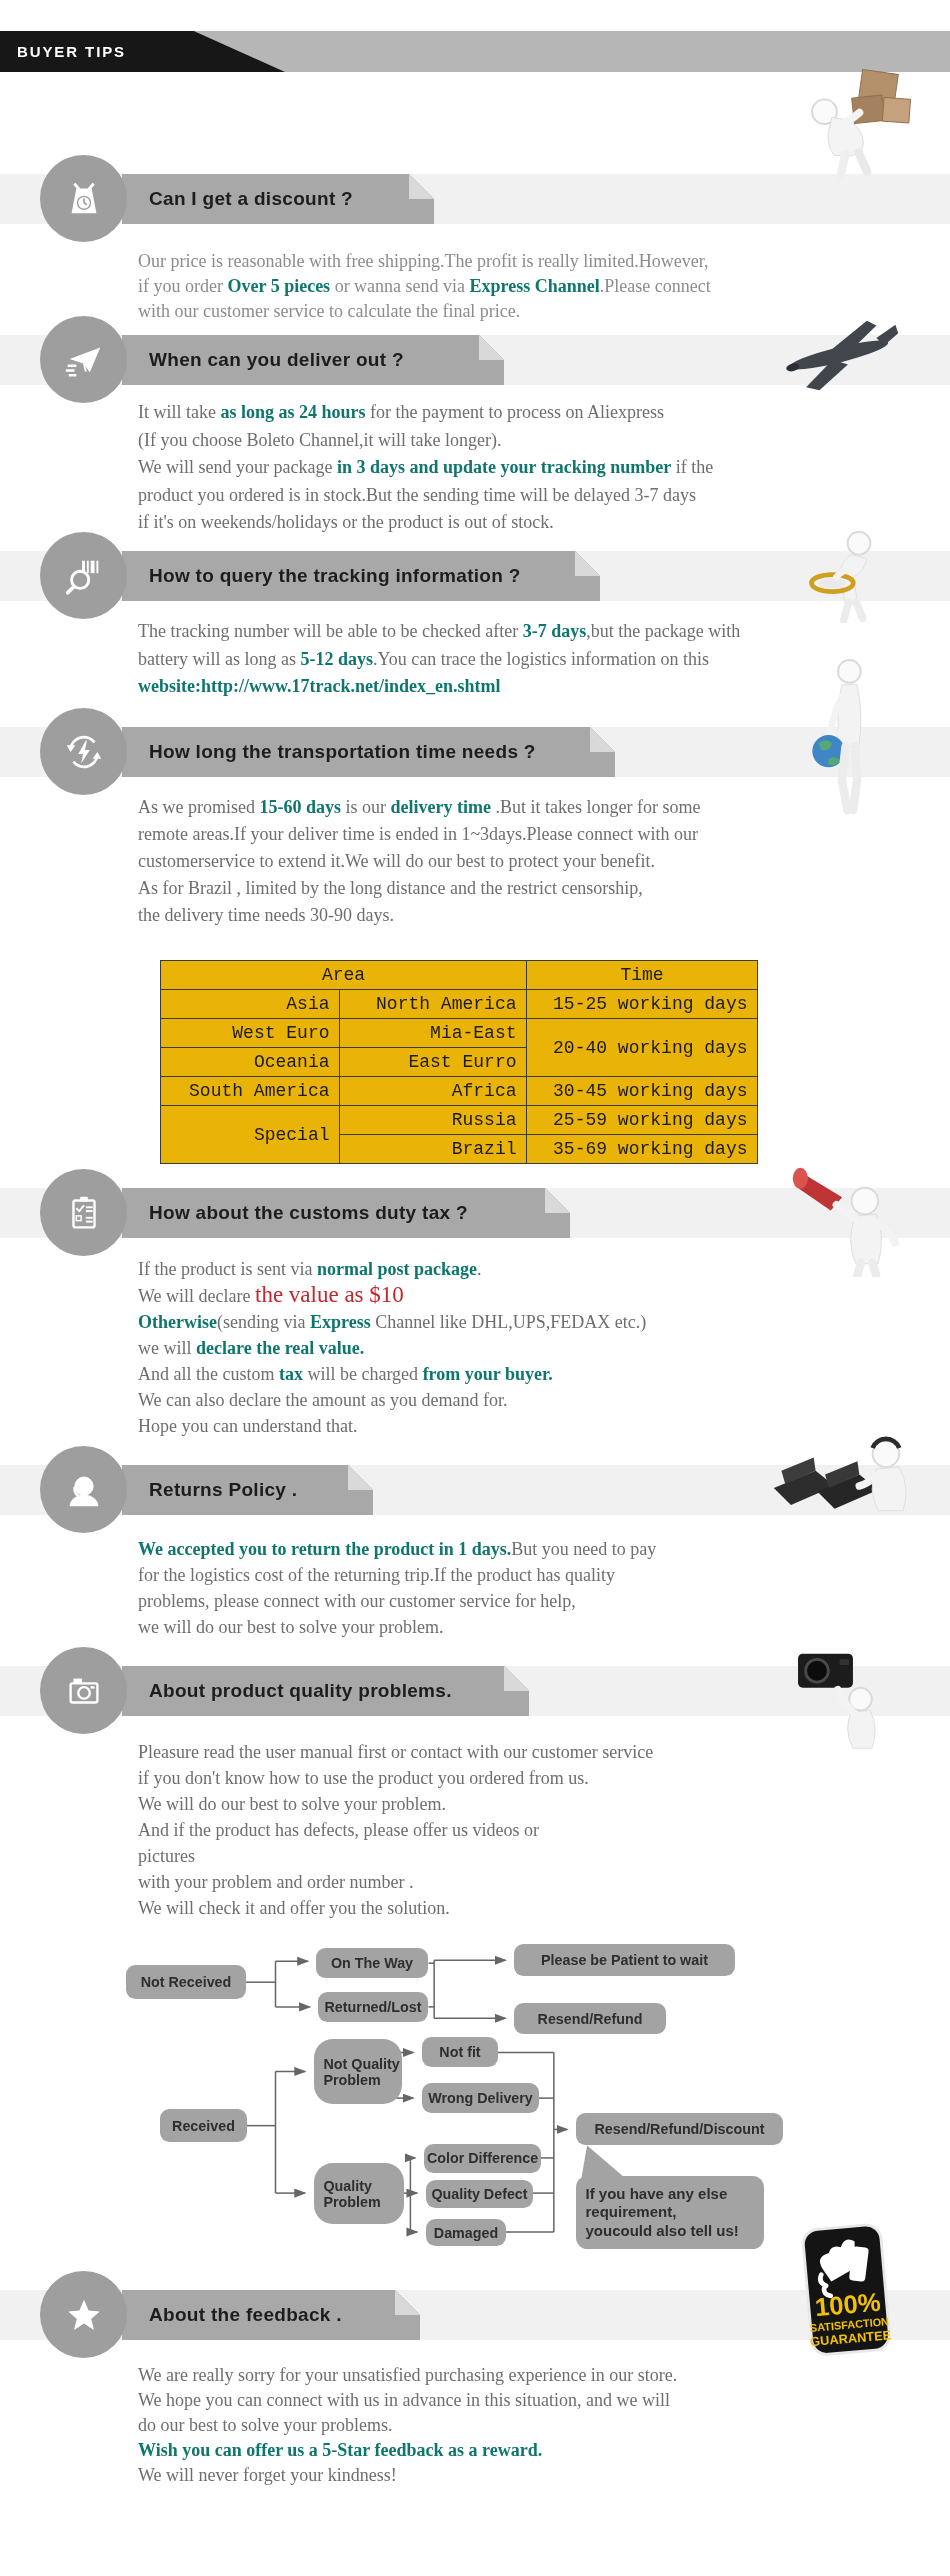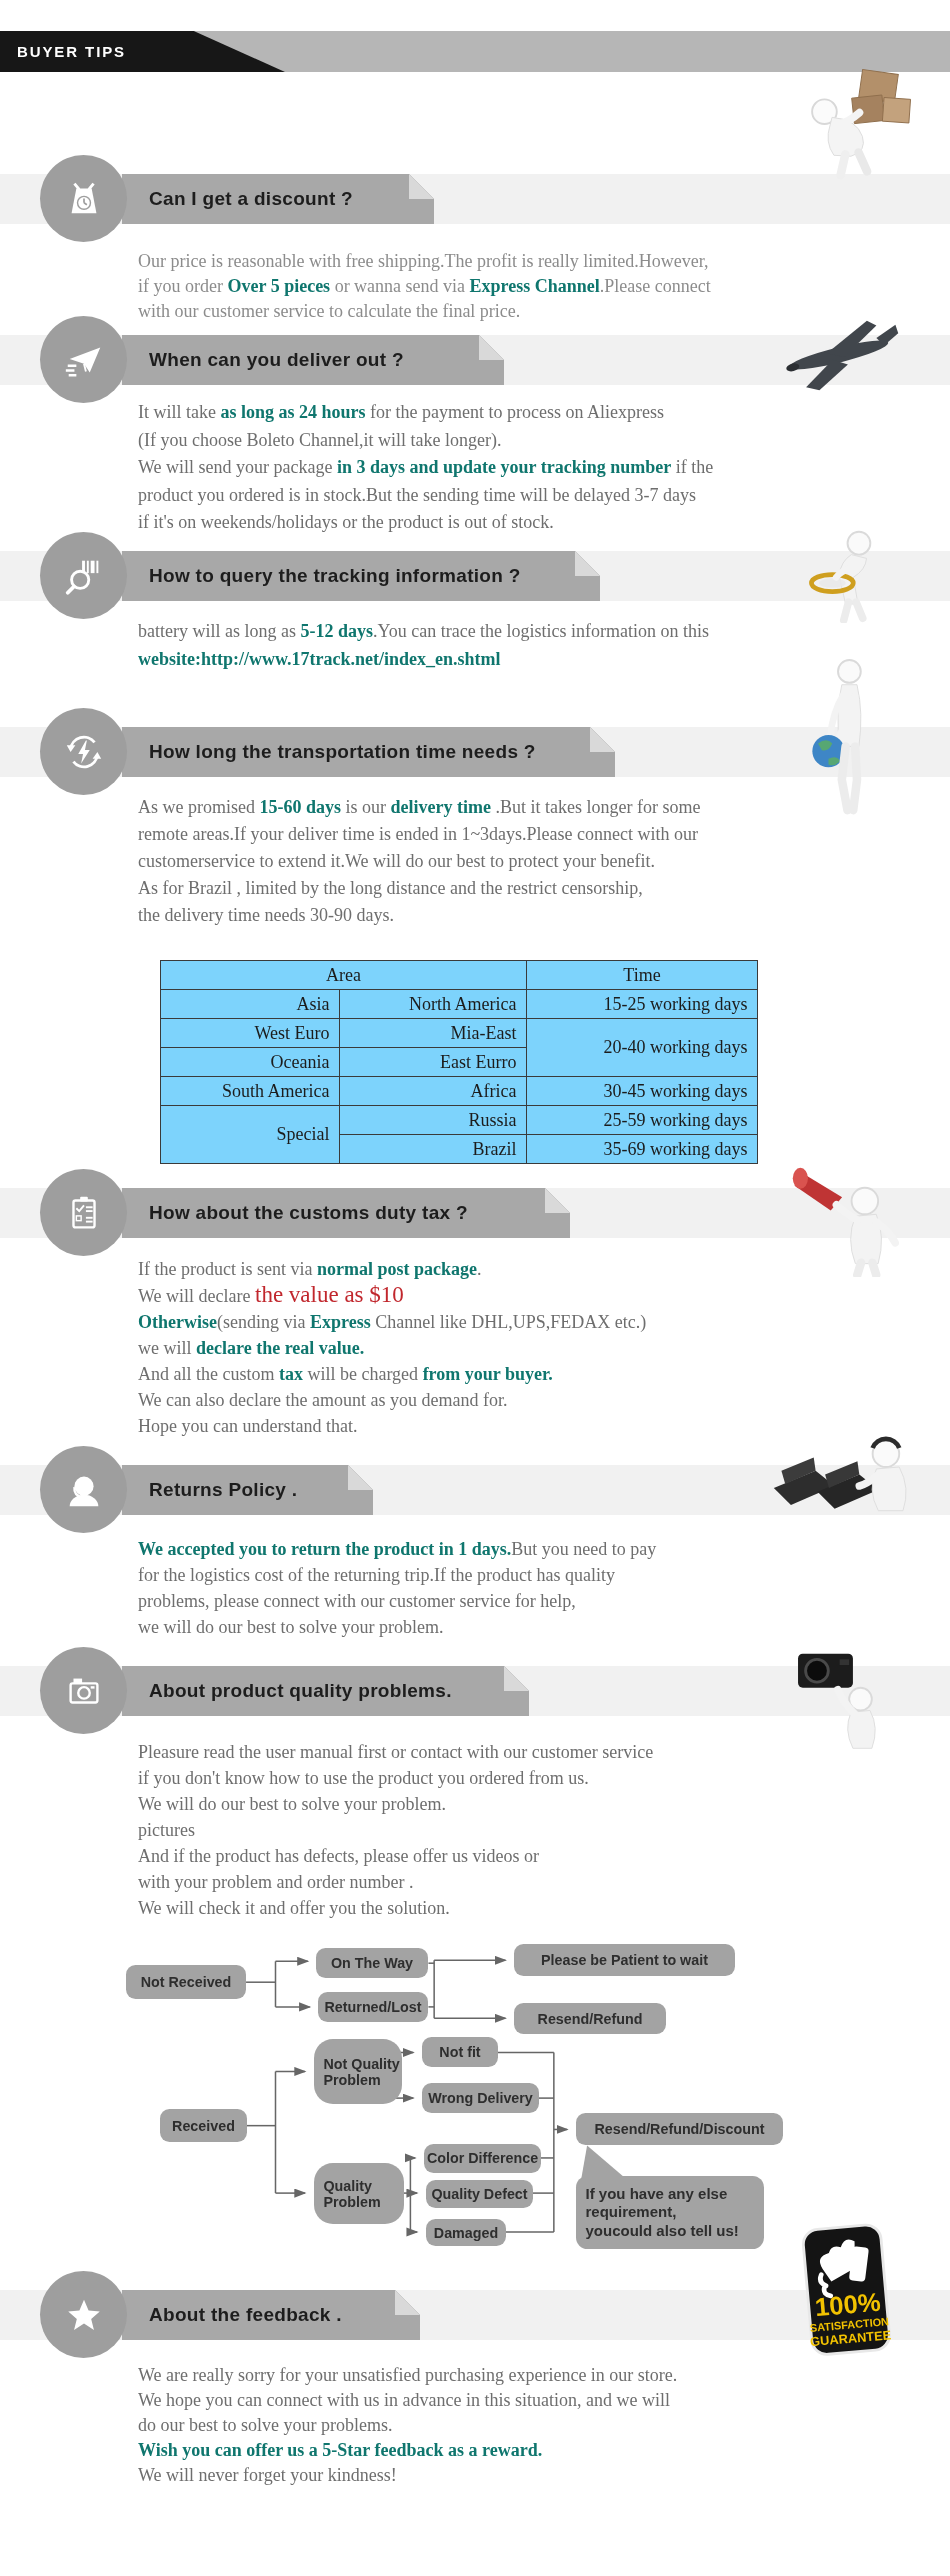--- a/index.html
+++ b/index.html
@@ -26,21 +26,21 @@
   
   .para{position:absolute;left:138px;font-family:"Liberation Serif",serif;font-size:18px;color:#6e6e6e;}
   .para-light{color:#8c8c8c;margin-top:21px;}
   .bl{white-space:nowrap;}
   .r{color:#0f766e;font-weight:bold;}
   .rb{color:#c1272d;font-size:23px;}
   .lnk{cursor:pointer;}
 
   
   table.ship{position:absolute;left:160px;top:960px;border-collapse:collapse;
-             font-family:Liberation Serif, serif;font-size:18px;color:#1c1c1c;background:#7dd3fc;}
+             font-family:Liberation Mono, monospace;font-size:18px;color:#1c1c1c;background:#eab308;}
   table.ship td,table.ship th{border:1px solid #3a3a3a;height:26px;padding:1px 9.5px;font-weight:normal;text-align:right;}
   table.ship th{text-align:center;}
   td.timecell{padding-left:17px;}
 
   
   .fc-box{position:absolute;background:#a3a3a3;border-radius:9.5px;color:#2e2e2e;
           font-size:14.3px;font-weight:bold;display:flex;align-items:center;justify-content:center;
           line-height:1.12;}
   .fc-box.leftalign{justify-content:flex-start;padding-left:9.5px;border-radius:19px;}
   .fc-bubble{position:absolute;background:#a3a3a3;border-radius:11.4px;padding:8.6px 9.5px;
@@ -128,20 +128,21 @@
     <svg width="44" height="44" viewBox="0 0 46 46">
       <rect x="21" y="7" width="3" height="13" fill="#fff"></rect>
       <rect x="26" y="7" width="2" height="13" fill="#fff"></rect>
       <rect x="30" y="7" width="4" height="13" fill="#fff"></rect>
       <rect x="36" y="7" width="2" height="13" fill="#fff"></rect>
       <circle cx="19" cy="27" r="9" fill="none" stroke="#fff" stroke-width="3"></circle>
       <path d="M12.5 34 L6 40.5" stroke="#fff" stroke-width="4" stroke-linecap="round"></path>
     </svg>
   </div>
   <div class="para" style="top:618px;line-height:27.6px">
+    <div class="bl"><span>The tracking number will be able to be checked after </span><span class="r">3-7 days</span><span>,but the package with</span></div>
     <div class="bl"><span>battery will as long as </span><span class="r">5-12 days</span><span>.You can trace the logistics information on this</span></div>
     <div class="bl"><span class="r lnk">website:http://www.17track.net/index_en.shtml</span></div>
   </div>
   <svg class="fig" style="left:796px;top:528px" width="105" height="95" viewBox="0 0 110 100">
     <circle cx="66" cy="16" r="12" fill="#fafafa" stroke="#dadada" stroke-width="2"></circle>
     <path d="M58 28 Q47 35 45 50 L52 80 L65 80 L60 52 Q73 44 74 32 Z" fill="#f3f3f3" stroke="#dddddd"></path>
     <path d="M55 78 L50 97 M63 78 L70 95" stroke="#ececec" stroke-width="8" stroke-linecap="round"></path>
     <ellipse cx="38" cy="58" rx="22" ry="9" fill="none" stroke="#cf9f1f" stroke-width="5"></ellipse>
     <ellipse cx="38" cy="58" rx="14" ry="5" fill="#e9e9e9" opacity="0.85"></ellipse>
     <path d="M58 42 Q46 46 42 52" stroke="#f3f3f3" stroke-width="7" fill="none" stroke-linecap="round"></path>
@@ -296,22 +297,22 @@
       <rect x="9" y="15" width="28" height="20" rx="2" fill="none" stroke="#fff" stroke-width="2.5"></rect>
       <circle cx="23" cy="25" r="6" fill="none" stroke="#fff" stroke-width="2.5"></circle>
       <rect x="12" y="10" width="9" height="5" fill="#fff"></rect>
       <rect x="30" y="18" width="4" height="2.5" fill="#fff"></rect>
     </svg>
   </div>
   <div class="para" style="top:1739px;line-height:26px">
     <div class="bl"><span>Pleasure read the user manual first or contact with our customer service</span></div>
     <div class="bl"><span>if you don't know how to use the product you ordered from us.</span></div>
     <div class="bl"><span>We will do our best to solve your problem.</span></div>
+    <div class="bl"><span>And if the product has defects, please offer us videos or</span></div>
     <div class="bl"><span>pictures</span></div>
-    <div class="bl"><span>And if the product has defects, please offer us videos or</span></div>
     <div class="bl"><span>with your problem and order number .</span></div>
     <div class="bl"><span>We will check it and offer you the solution.</span></div>
   </div>
   <svg class="fig" style="left:777px;top:1648px" width="114" height="106" viewBox="0 0 120 112">
     <rect x="22" y="6" width="58" height="36" rx="5" fill="#1c1c1c"></rect>
     <circle cx="42" cy="24" r="12" fill="#0c0c0c" stroke="#4a4a4a" stroke-width="3"></circle>
     <rect x="66" y="12" width="10" height="6" fill="#333333"></rect>
     <circle cx="88" cy="54" r="12" fill="#fafafa" stroke="#dadada" stroke-width="2"></circle>
     <path d="M78 68 Q70 86 80 106 L100 106 Q108 84 98 66 Z" fill="#f3f3f3" stroke="#dddddd"></path>
     <path d="M82 70 Q70 58 64 44" stroke="#f3f3f3" stroke-width="8" fill="none" stroke-linecap="round"></path>

